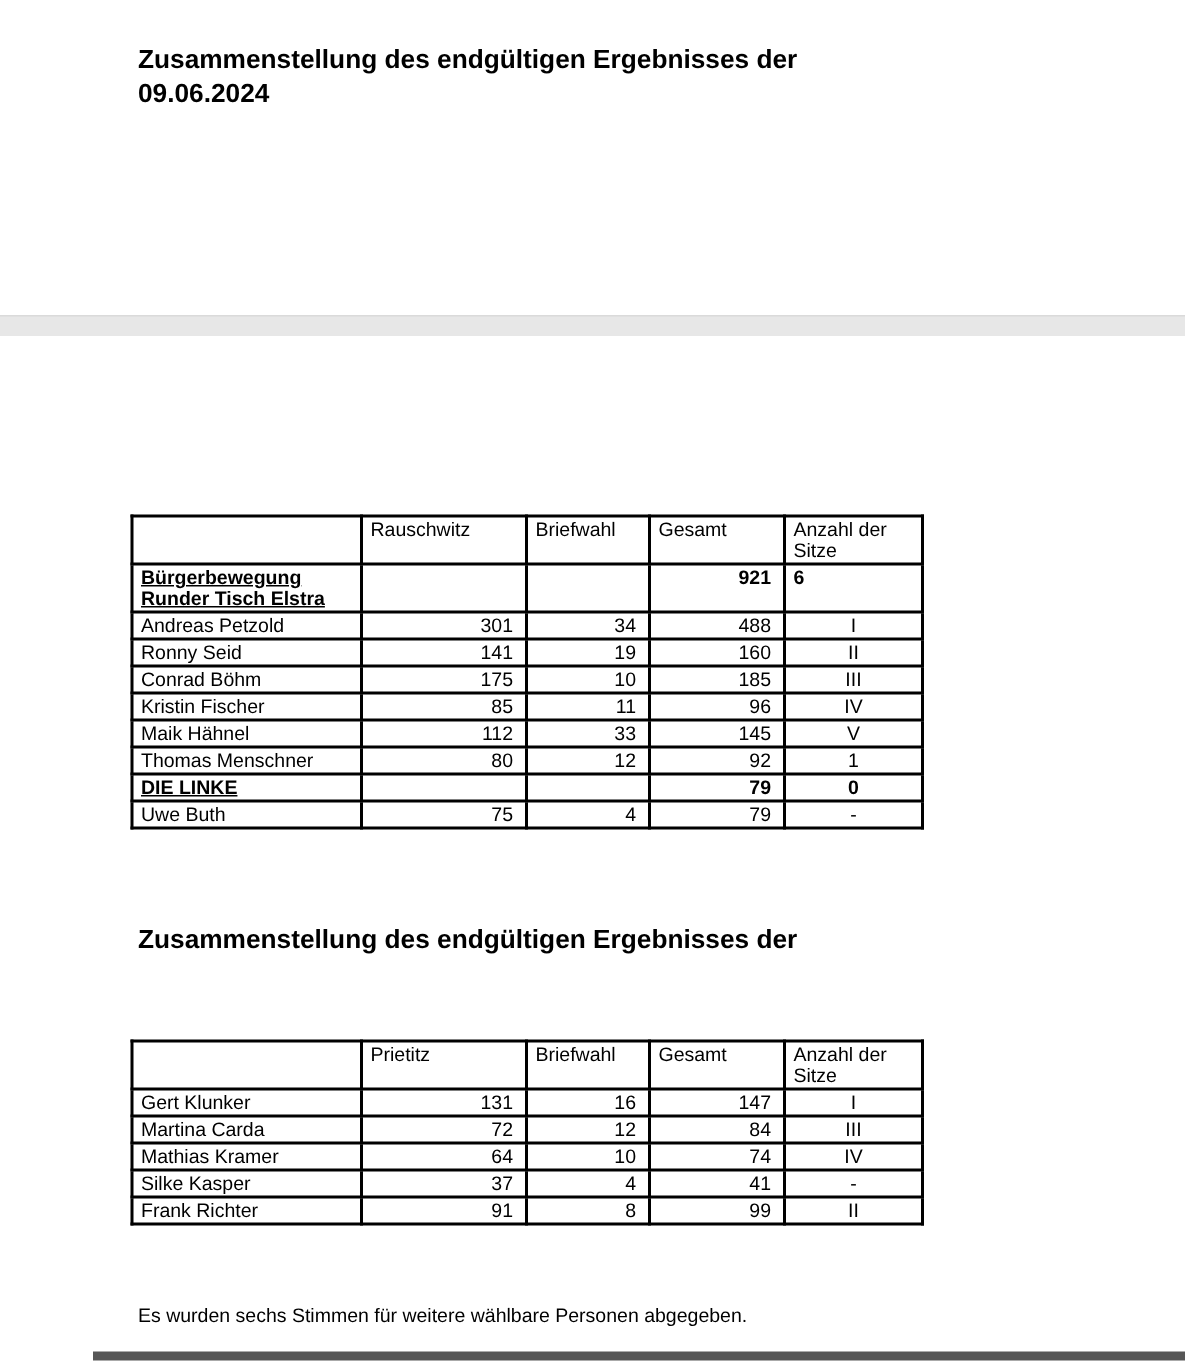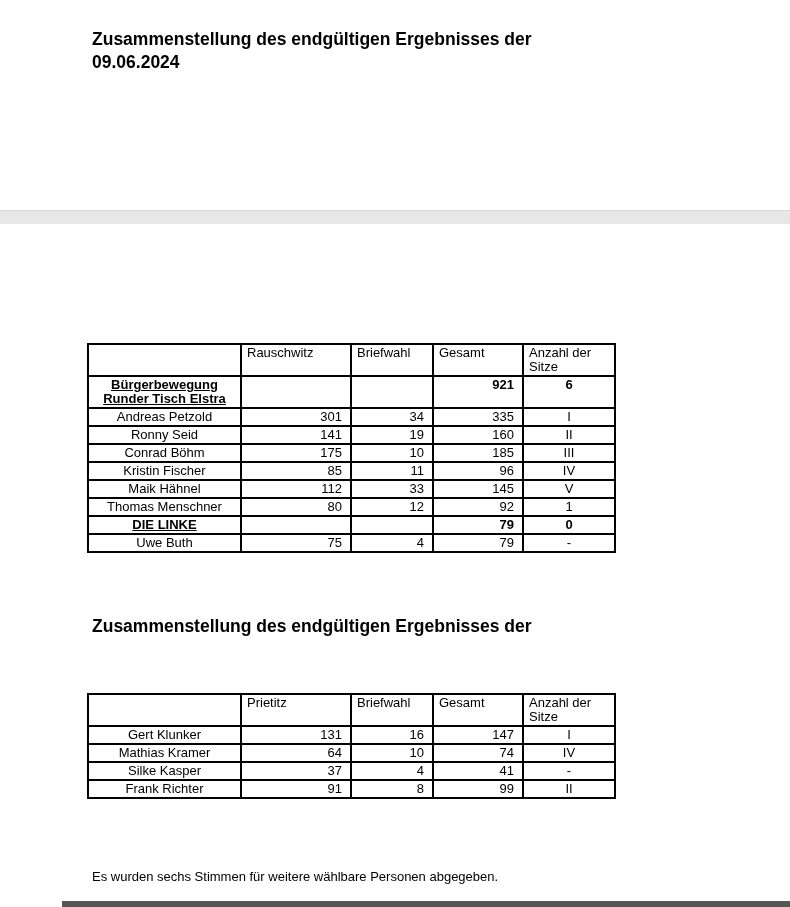--- a/index.html
+++ b/index.html
@@ -19,21 +19,21 @@
     position:absolute;left:87px;border-collapse:collapse;table-layout:fixed;
     font-size:13px;line-height:14px;
   }
   #table1{top:343px;}
   #table2{top:693px;}
   th,td{
     border:2px solid #000;padding:1px 5px;vertical-align:top;
     font-weight:normal;text-align:left;overflow:hidden;
   }
   th{white-space:normal;}
-  td.a-left{text-align:center;}
+  td.a-left{text-align:left;}
   td.a-right{text-align:right;padding-right:8px;margin-left:32px;}
   td.a-center{text-align:center;}
   td.b{font-weight:bold;}
   td.u{text-decoration:underline;}
   .footnote{position:absolute;left:92px;top:869px;font-size:13px;line-height:16px;white-space:nowrap;}
 </style>
 </head>
 <body>
 
 <div class="page">
@@ -67,21 +67,21 @@
           <td class="a-left b u">Bürgerbewegung Runder Tisch Elstra</td>
           <td class="a-right b"></td>
           <td class="a-right b"></td>
           <td class="a-right b">921</td>
           <td class="a-left b">6</td>
         </tr>
         <tr>
           <td class="a-left">Andreas Petzold</td>
           <td class="a-right">301</td>
           <td class="a-right">34</td>
-          <td class="a-right">335</td>
+          <td class="a-right">488</td>
           <td class="a-center">I</td>
         </tr>
         <tr>
           <td class="a-left">Ronny Seid</td>
           <td class="a-right">141</td>
           <td class="a-right">19</td>
           <td class="a-right">160</td>
           <td class="a-center">II</td>
         </tr>
         <tr>
@@ -152,20 +152,27 @@
       </thead>
       <tbody>
         <tr>
           <td class="a-left">Gert Klunker</td>
           <td class="a-right">131</td>
           <td class="a-right">16</td>
           <td class="a-right">147</td>
           <td class="a-center">I</td>
         </tr>
         <tr>
+          <td class="a-left">Martina Carda</td>
+          <td class="a-right">72</td>
+          <td class="a-right">12</td>
+          <td class="a-right">84</td>
+          <td class="a-center">III</td>
+        </tr>
+        <tr>
           <td class="a-left">Mathias Kramer</td>
           <td class="a-right">64</td>
           <td class="a-right">10</td>
           <td class="a-right">74</td>
           <td class="a-center">IV</td>
         </tr>
         <tr>
           <td class="a-left">Silke Kasper</td>
           <td class="a-right">37</td>
           <td class="a-right">4</td>

